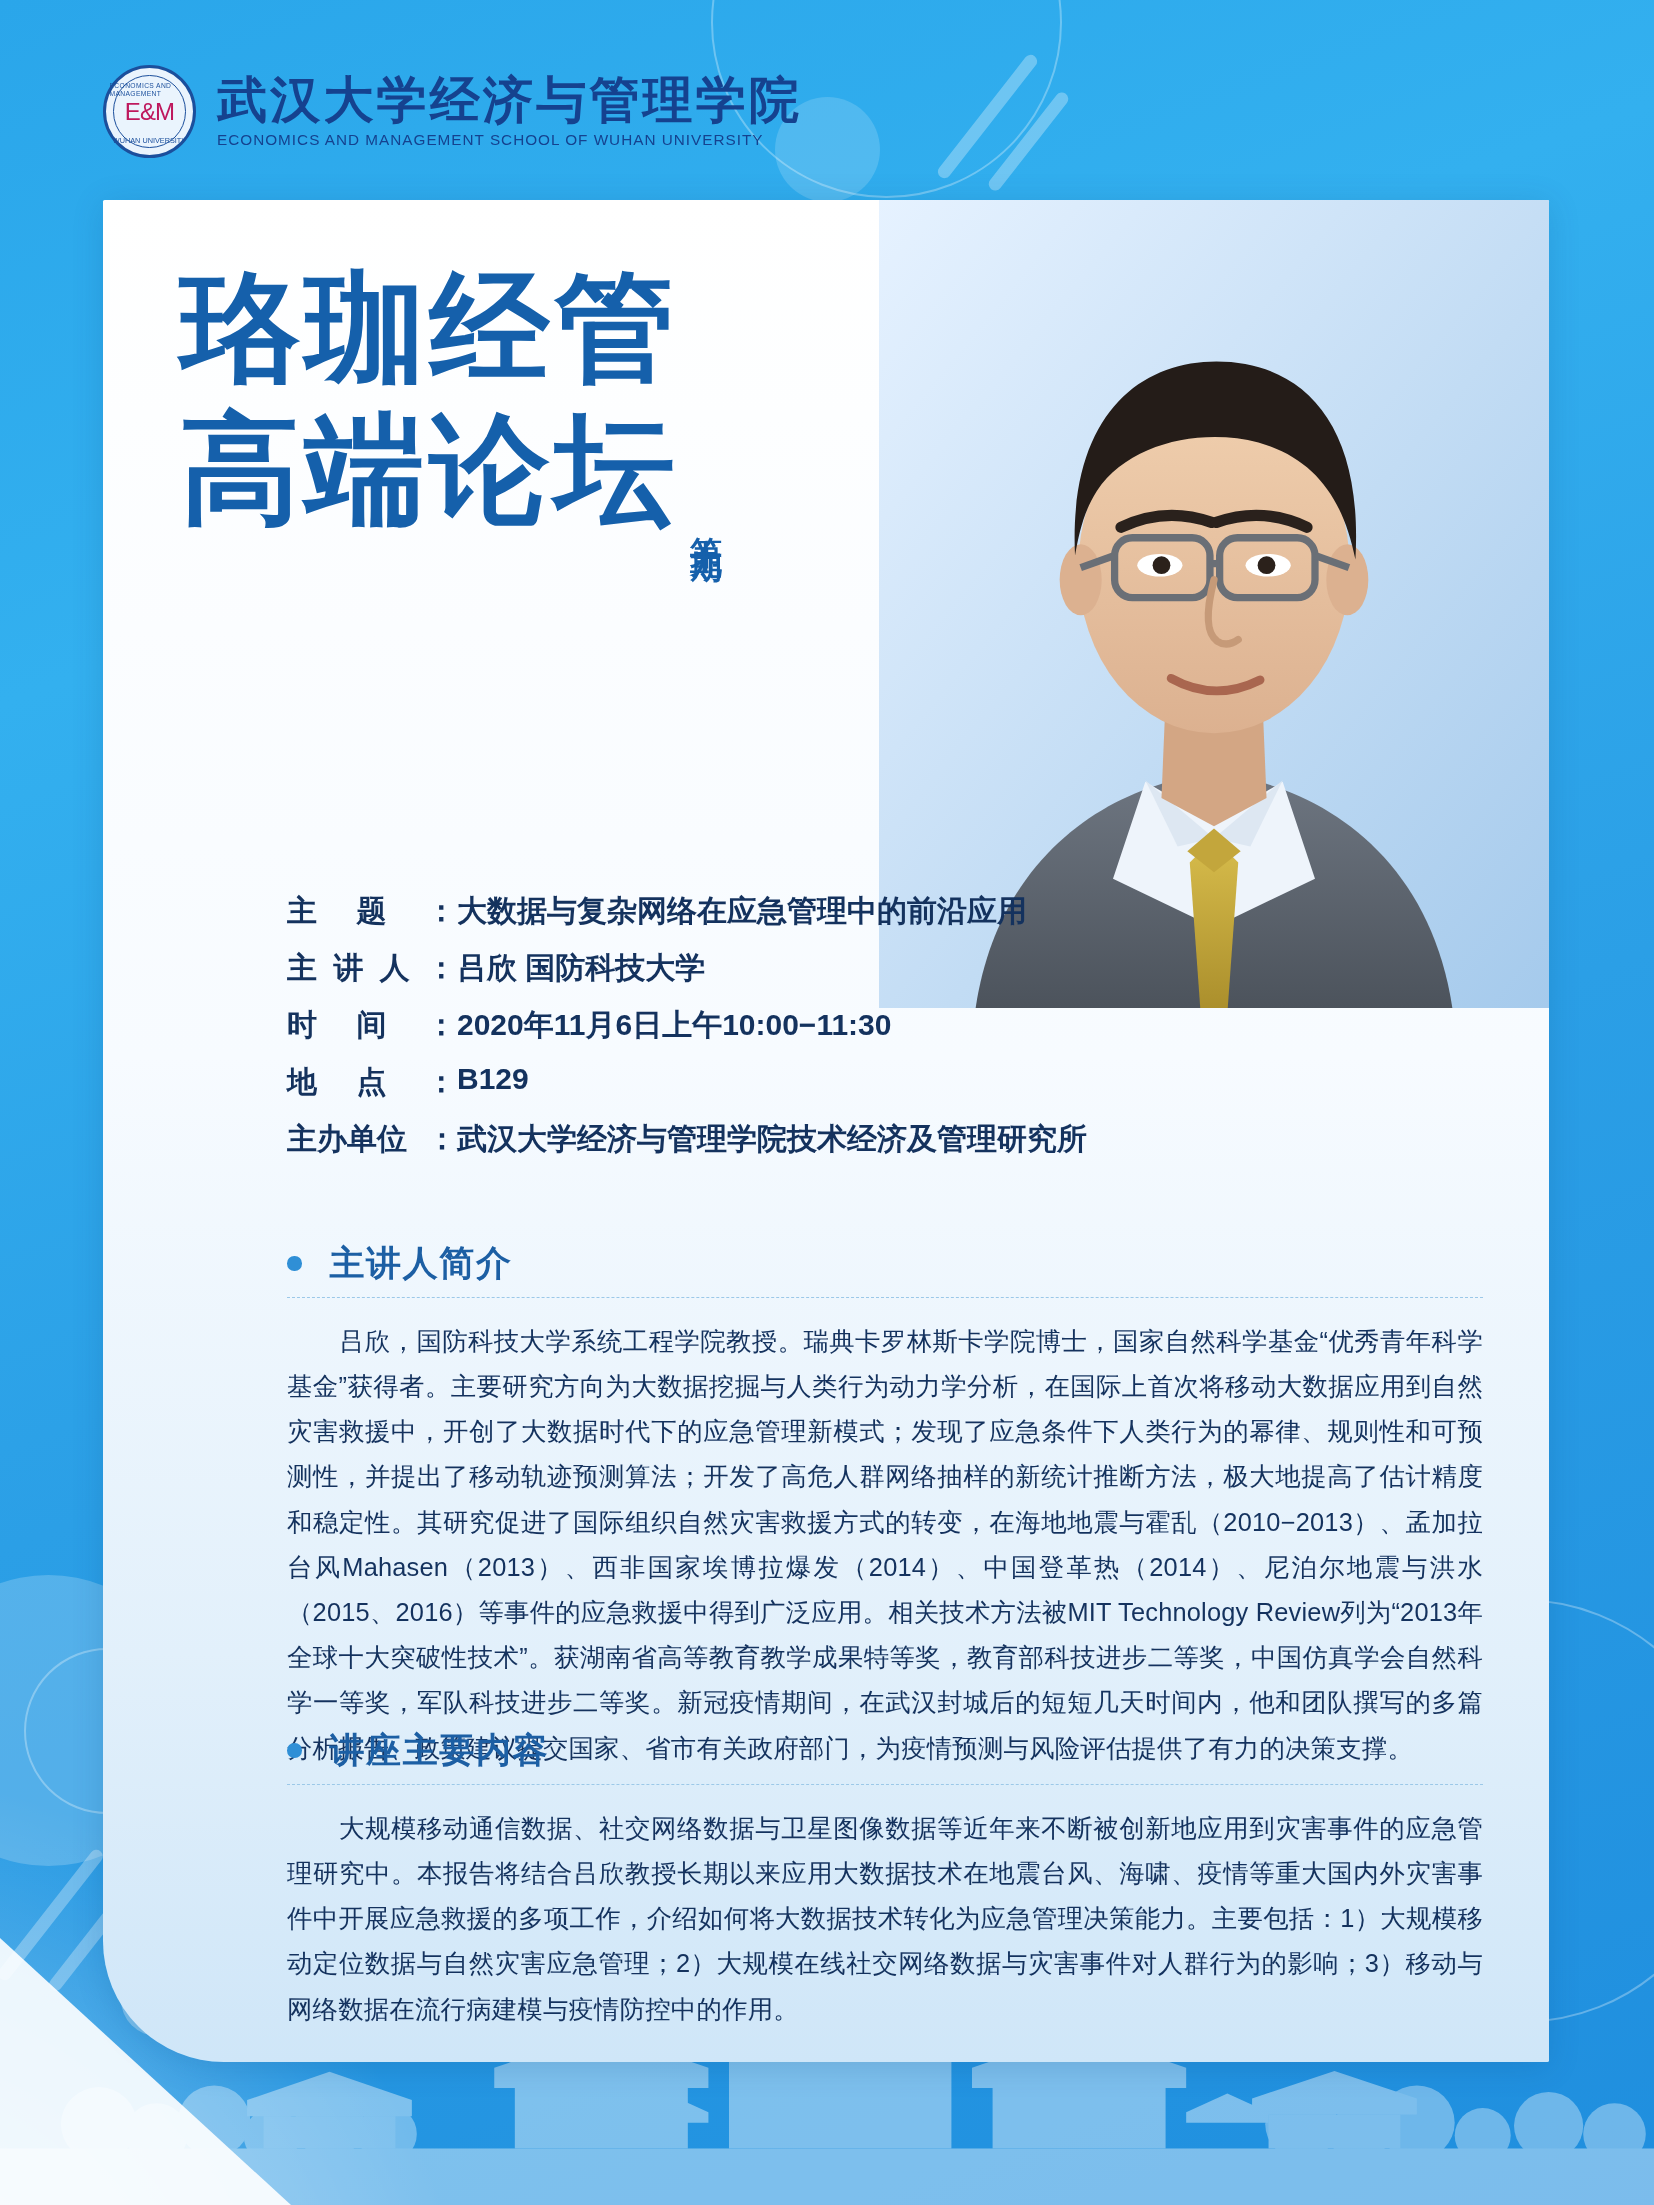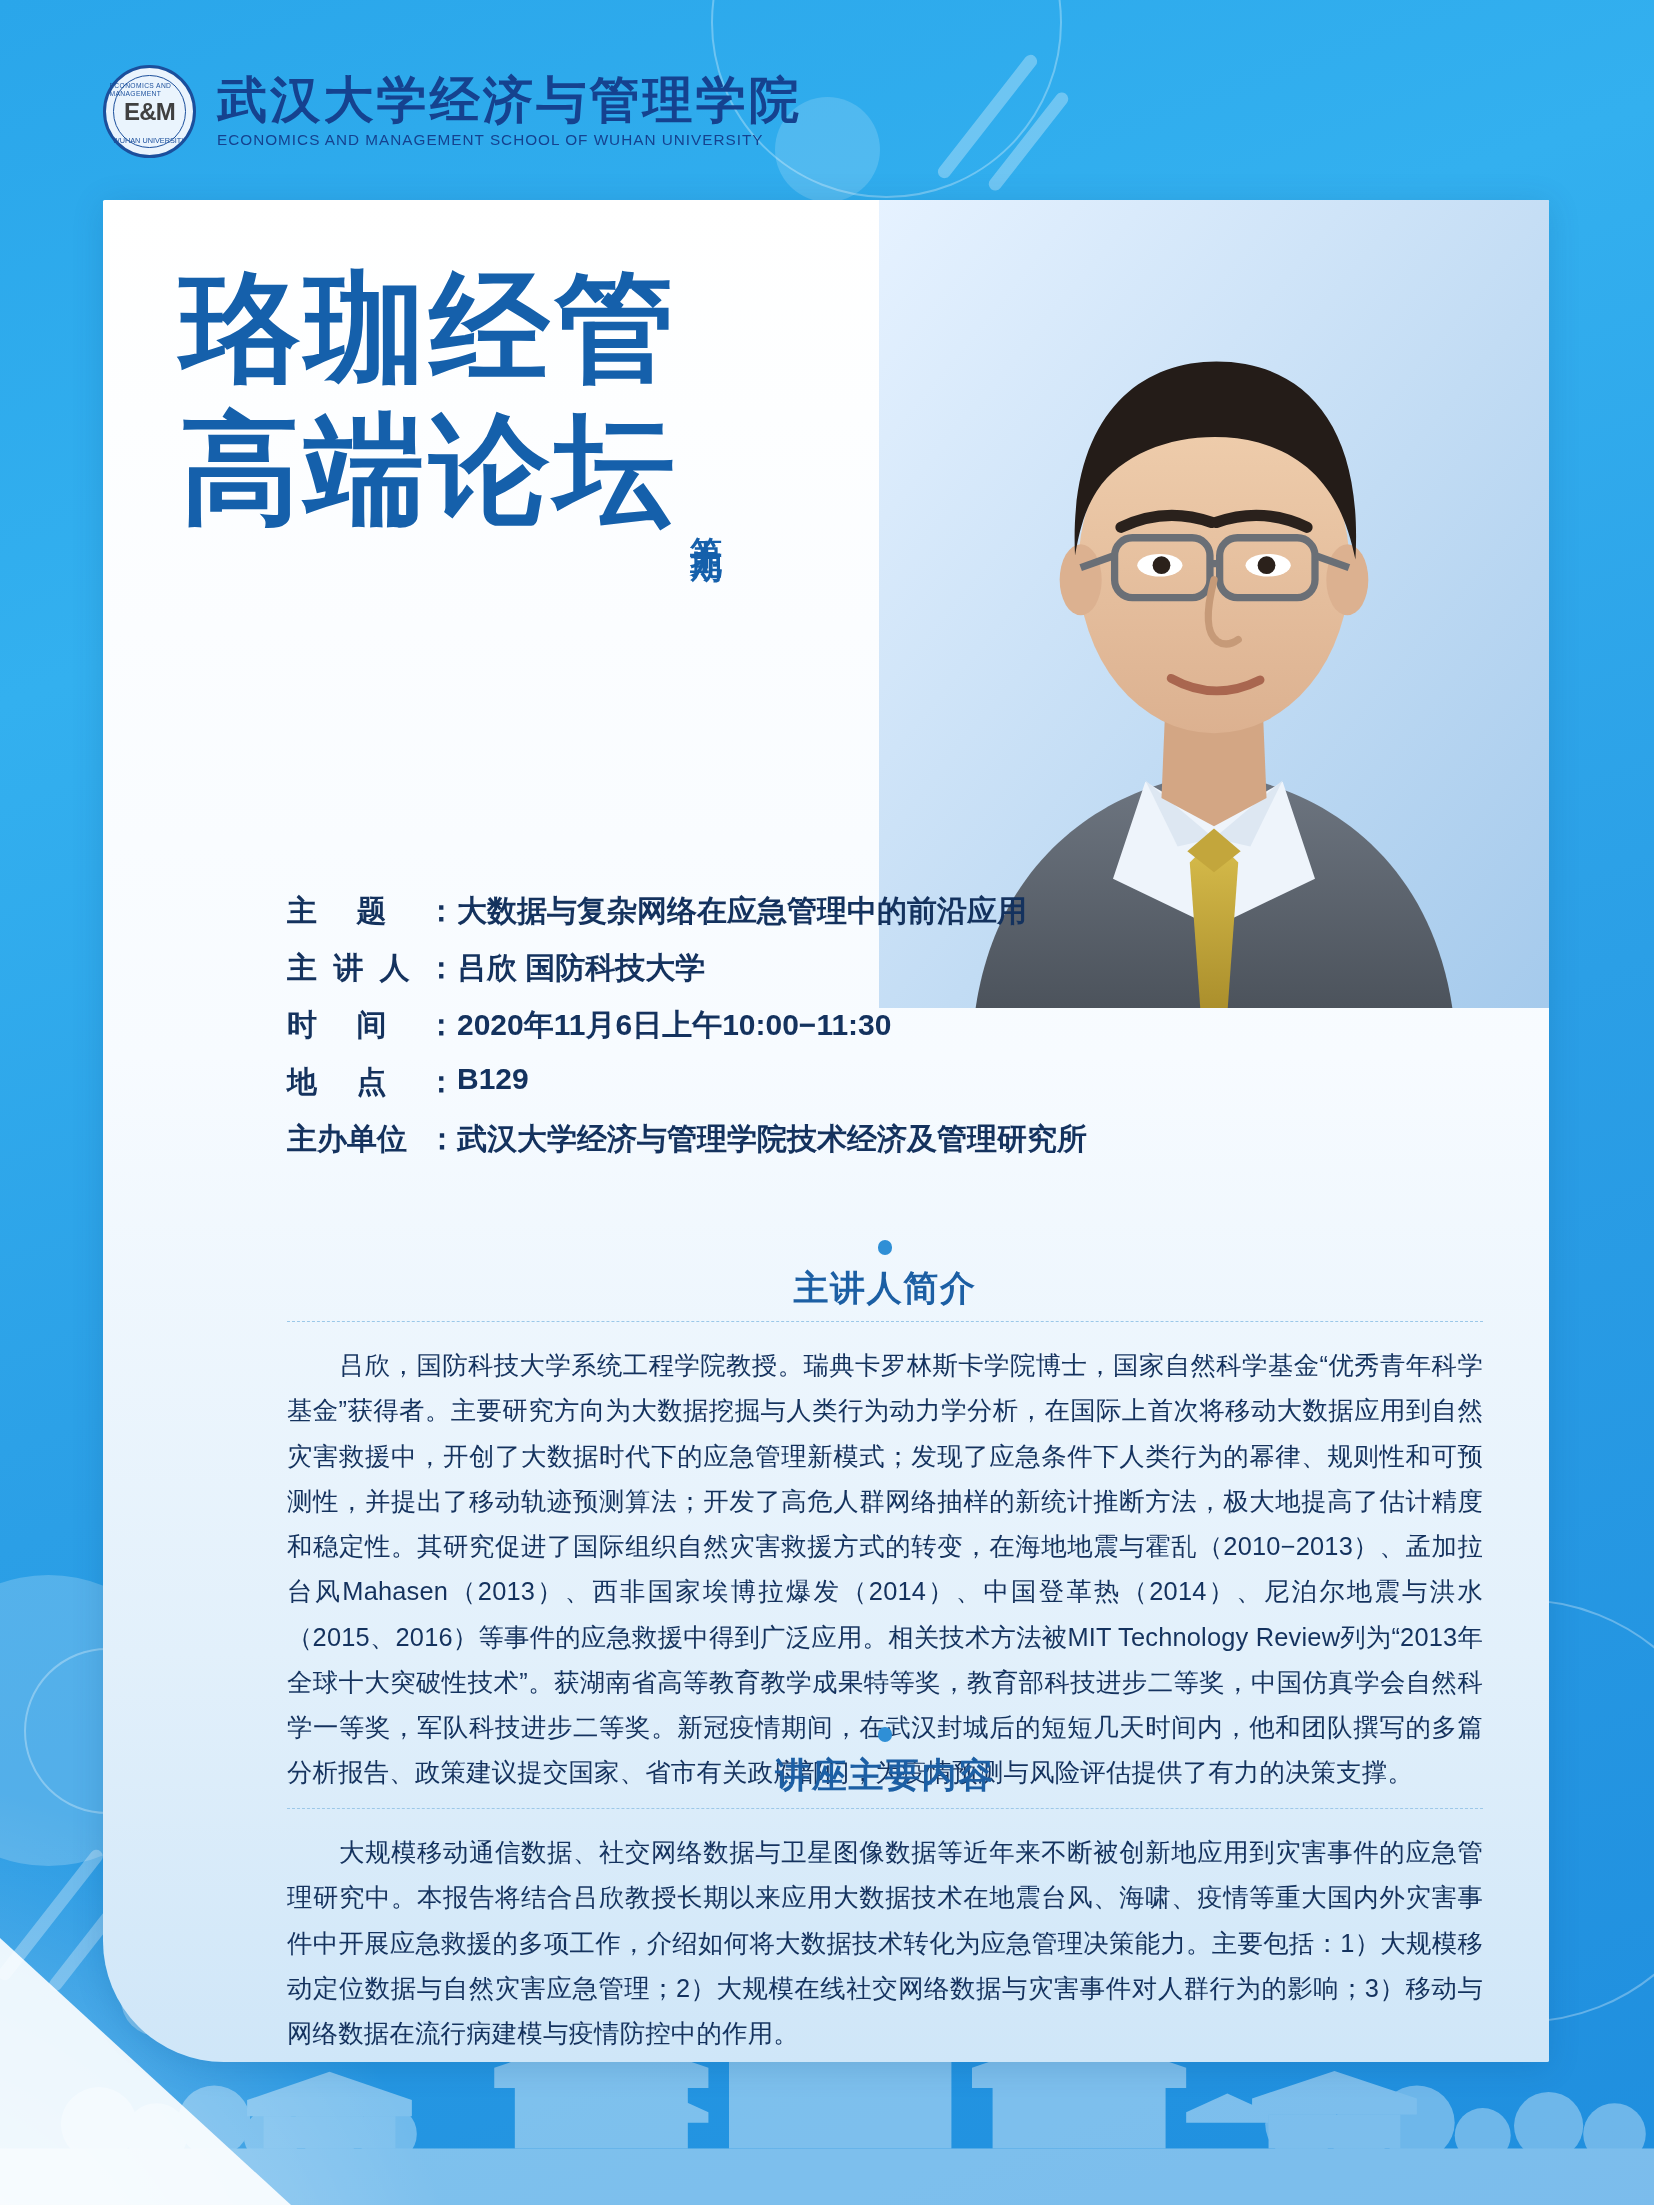--- a/index.html
+++ b/index.html
@@ -59,23 +59,23 @@
     flex: none;
   }
   .logo-seal::before {
     content: "";
     position: absolute;
     inset: 7.3px;
     border-radius: 50%;
     border: 1.6px solid #1b4f9c;
   }
   .logo-seal .em {
-    font-weight: bold;
+    font-weight: normal;
     font-size: 24px;
-    color: #404040;
+    color: #be185d;
     letter-spacing: -0.8px;
     line-height: 1;
     z-index: 2;
   }
   .logo-seal .ring-text {
     position: absolute;
     inset: 0;
     font-size: 7.3px;
     color: #1b4f9c;
     display: flex;
@@ -203,23 +203,22 @@
   
   .section {
     position: absolute;
     left: 184px;
     width: 1196px;
     z-index: 5;
   }
   .sec-head {
     display: flex;
     align-items: center;
-    gap: 10px;
+    gap: 28px;
     margin-bottom: 9.7px;
-    flex-direction: column;
   }
   .sec-dot {
     width: 14.5px; height: 14.5px;
     border-radius: 50%;
     background: #2f8fd6;
     flex: none;
   }
   .sec-title {
     font-size: 35px;
     font-weight: bold;

